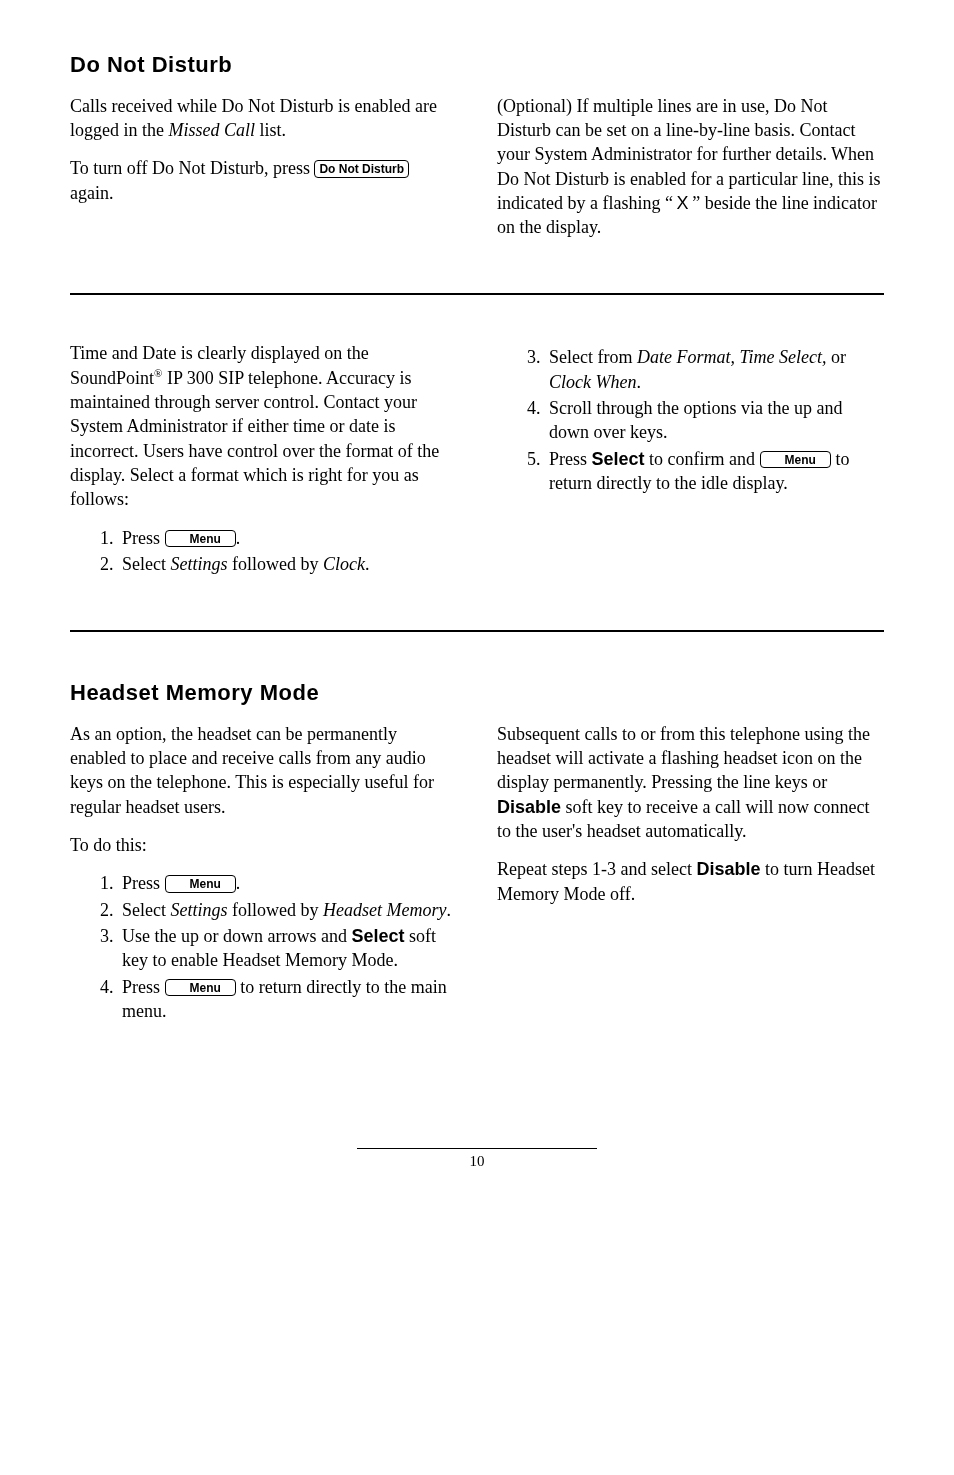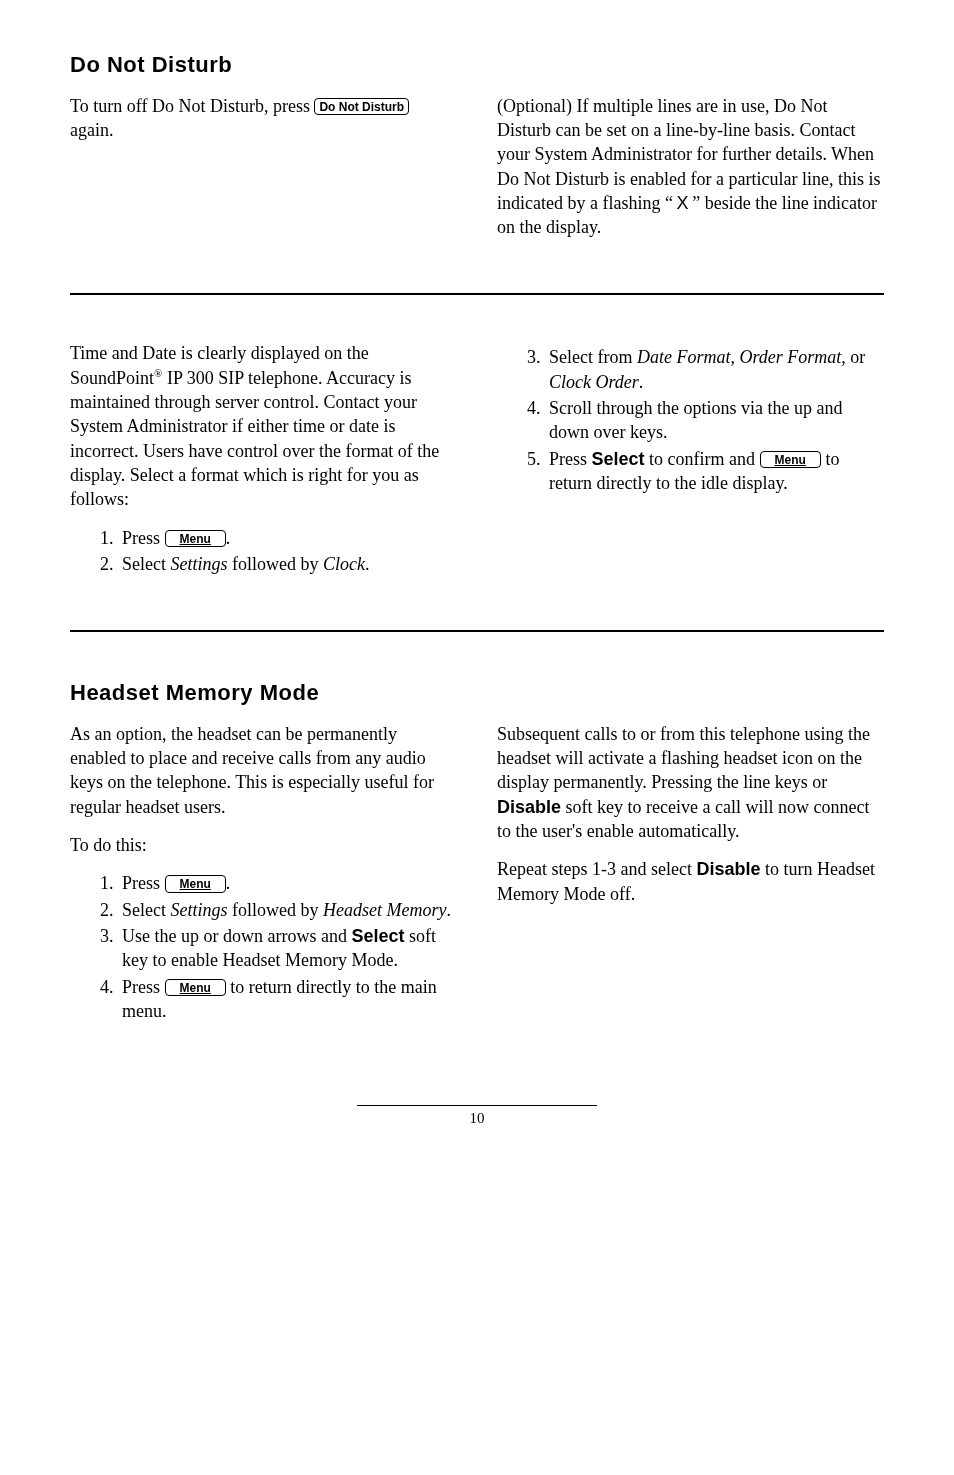--- a/index.html
+++ b/index.html
@@ -29,57 +29,60 @@
     font-weight: 700;
     font-size: 12px;
     border: 1.5px solid #000;
     border-radius: 4px;
     padding: 1px 4px 0px 4px;
     display: inline-block;
     line-height: 1.2;
     vertical-align: 1px;
     white-space: nowrap;
   }
-  .keycap-wide { padding-left: 14px; padding-right: 14px; text-decoration: underline; }
+  .keycap-wide { padding-left: 24px; padding-right: 14px; }
   .sanskey {
     font-family: Arial, Helvetica, sans-serif;
     font-weight: 700;
   }
   hr.rule {
     border: none;
     border-top: 2px solid #000;
     margin: 34px 0 46px 0;
   }
   ol {
     margin: 4px 0 14px 0;
     padding-left: 48px;
   }
   ol li { margin-bottom: 2px; padding-left: 4px; }
   em { font-style: italic; }
   sup { font-size: 11px; vertical-align: super; }
   .footer {
-    margin-top: 68px;
+    margin-top: 111px;
     text-align: center;
   }
   .footer-rule {
     width: 240px;
     border: none;
     border-top: 1px solid #000;
     margin: 0 auto 2px auto;
   }
   .pagenum { font-size: 15px; }
   .xglyph { font-family: Arial, Helvetica, sans-serif; }
 </style>
 </head>
 <body>
 
 <div class="section">
   <h2>Do Not Disturb</h2>
   <div class="cols">
     <div class="col">
+      <p>
+        <span>Calls received while Do Not Disturb is enabled are logged in the </span><em>Missed Call</em><span> list.</span>
+      </p>
       <p>
         <span>To turn off Do Not Disturb, press </span><span class="keycap">Do Not Disturb</span><span> again.</span>
       </p>
     </div>
     <div class="col">
       <p>
         <span>(Optional) If multiple lines are in use, Do Not Disturb can be set on a line-by-line basis.  Contact your System Administrator for further details.  When Do Not Disturb is enabled for a particular line, this is indicated by a flashing “ </span><span class="xglyph">X</span><span> ” beside the line indicator on the display.</span>
       </p>
     </div>
   </div>
@@ -98,21 +101,21 @@
           <span>Press </span><span class="keycap keycap-wide">Menu</span><span>.</span>
         </li>
         <li>
           <span>Select </span><em>Settings</em><span> followed by </span><em>Clock</em><span>.</span>
         </li>
       </ol>
     </div>
     <div class="col">
       <ol start="3">
         <li>
-          <span>Select from </span><em>Date Format, Order Format,</em><span> or </span><em>Clock Order</em><span>.</span>
+          <span>Select from </span><em>Date Format, Time Select,</em><span> or </span><em>Clock When</em><span>.</span>
         </li>
         <li><span>Scroll through the options via the up and down over keys.</span></li>
         <li>
           <span>Press </span><span class="sanskey">Select</span><span> to confirm and </span><span class="keycap keycap-wide">Menu</span><span> to return directly to the idle display.</span>
         </li>
       </ol>
     </div>
   </div>
 </div>
 
@@ -134,21 +137,21 @@
         <li>
           <span>Use the up or down arrows and </span><span class="sanskey">Select</span><span> soft key to enable Headset Memory Mode.</span>
         </li>
         <li>
           <span>Press </span><span class="keycap keycap-wide">Menu</span><span> to return directly to the main menu.</span>
         </li>
       </ol>
     </div>
     <div class="col">
       <p>
-        <span>Subsequent calls to or from this telephone using the headset will activate a flashing headset icon on the display permanently. Pressing the line keys or </span><span class="sanskey">Disable</span><span> soft key to receive a call will now connect to the user's enable automatically.</span>
+        <span>Subsequent calls to or from this telephone using the headset will activate a flashing headset icon on the display permanently. Pressing the line keys or </span><span class="sanskey">Disable</span><span> soft key to receive a call will now connect to the user's headset automatically.</span>
       </p>
       <p>
         <span>Repeat steps 1-3 and select </span><span class="sanskey">Disable</span><span> to turn Headset Memory Mode off.</span>
       </p>
     </div>
   </div>
 </div>
 
 <div class="footer">
   <hr class="footer-rule">

